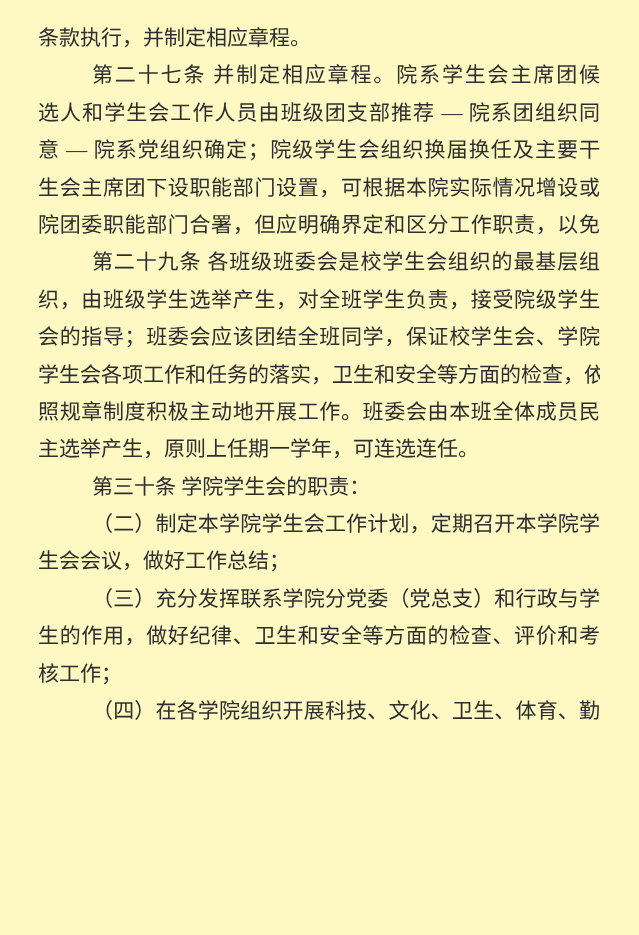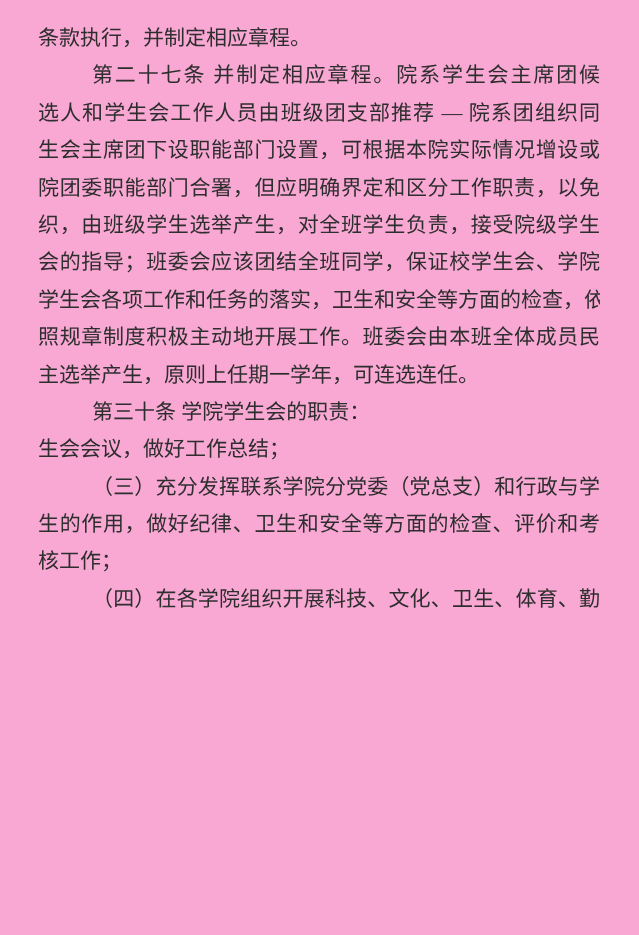--- a/index.html
+++ b/index.html
@@ -5,21 +5,21 @@
   html, body {
     margin: 0;
     padding: 0;
     background: #ffffff;
   }
   .page {
     position: relative;
     width: 639px;
     height: 935px;
     margin: 0;
-    background: #f9a8d4;
+    background: #fef9c3;
     box-sizing: border-box;
     padding: 20px 39px 0 38px;
     overflow: hidden;
     font-family: "Liberation Serif", "DejaVu Serif", serif;
   }
   .line {
     margin: 0;
     padding: 0;
     height: 37.4px;
     line-height: 37.4px;
@@ -43,33 +43,36 @@
 </style>
 </head>
 <body>
 
 <div class="page">
 
   <p class="line end">条款执行，并制定相应章程。</p>
 
   <p class="line indent">第二十七条 并制定相应章程。院系学生会主席团候</p>
   <p class="line">选人和学生会工作人员由班级团支部推荐 — 院系团组织同</p>
+  <p class="line">意 — 院系党组织确定；院级学生会组织换届换任及主要干</p>
 
   <p class="line">生会主席团下设职能部门设置，可根据本院实际情况增设或</p>
   <p class="line">院团委职能部门合署，但应明确界定和区分工作职责，以免</p>
 
+  <p class="line indent">第二十九条 各班级班委会是校学生会组织的最基层组</p>
   <p class="line">织，由班级学生选举产生，对全班学生负责，接受院级学生</p>
   <p class="line">会的指导；班委会应该团结全班同学，保证校学生会、学院</p>
   <p class="line">学生会各项工作和任务的落实，卫生和安全等方面的检查，依</p>
   <p class="line">照规章制度积极主动地开展工作。班委会由本班全体成员民</p>
   <p class="line end">主选举产生，原则上任期一学年，可连选连任。</p>
 
   <p class="line indent end">第三十条 学院学生会的职责：</p>
 
 
+  <p class="line indent">（二）制定本学院学生会工作计划，定期召开本学院学</p>
   <p class="line end">生会会议，做好工作总结；</p>
 
   <p class="line indent">（三）充分发挥联系学院分党委（党总支）和行政与学</p>
   <p class="line">生的作用，做好纪律、卫生和安全等方面的检查、评价和考</p>
   <p class="line end">核工作；</p>
 
   <p class="line indent">（四）在各学院组织开展科技、文化、卫生、体育、勤</p>
 </div>
 
 </body></html>

